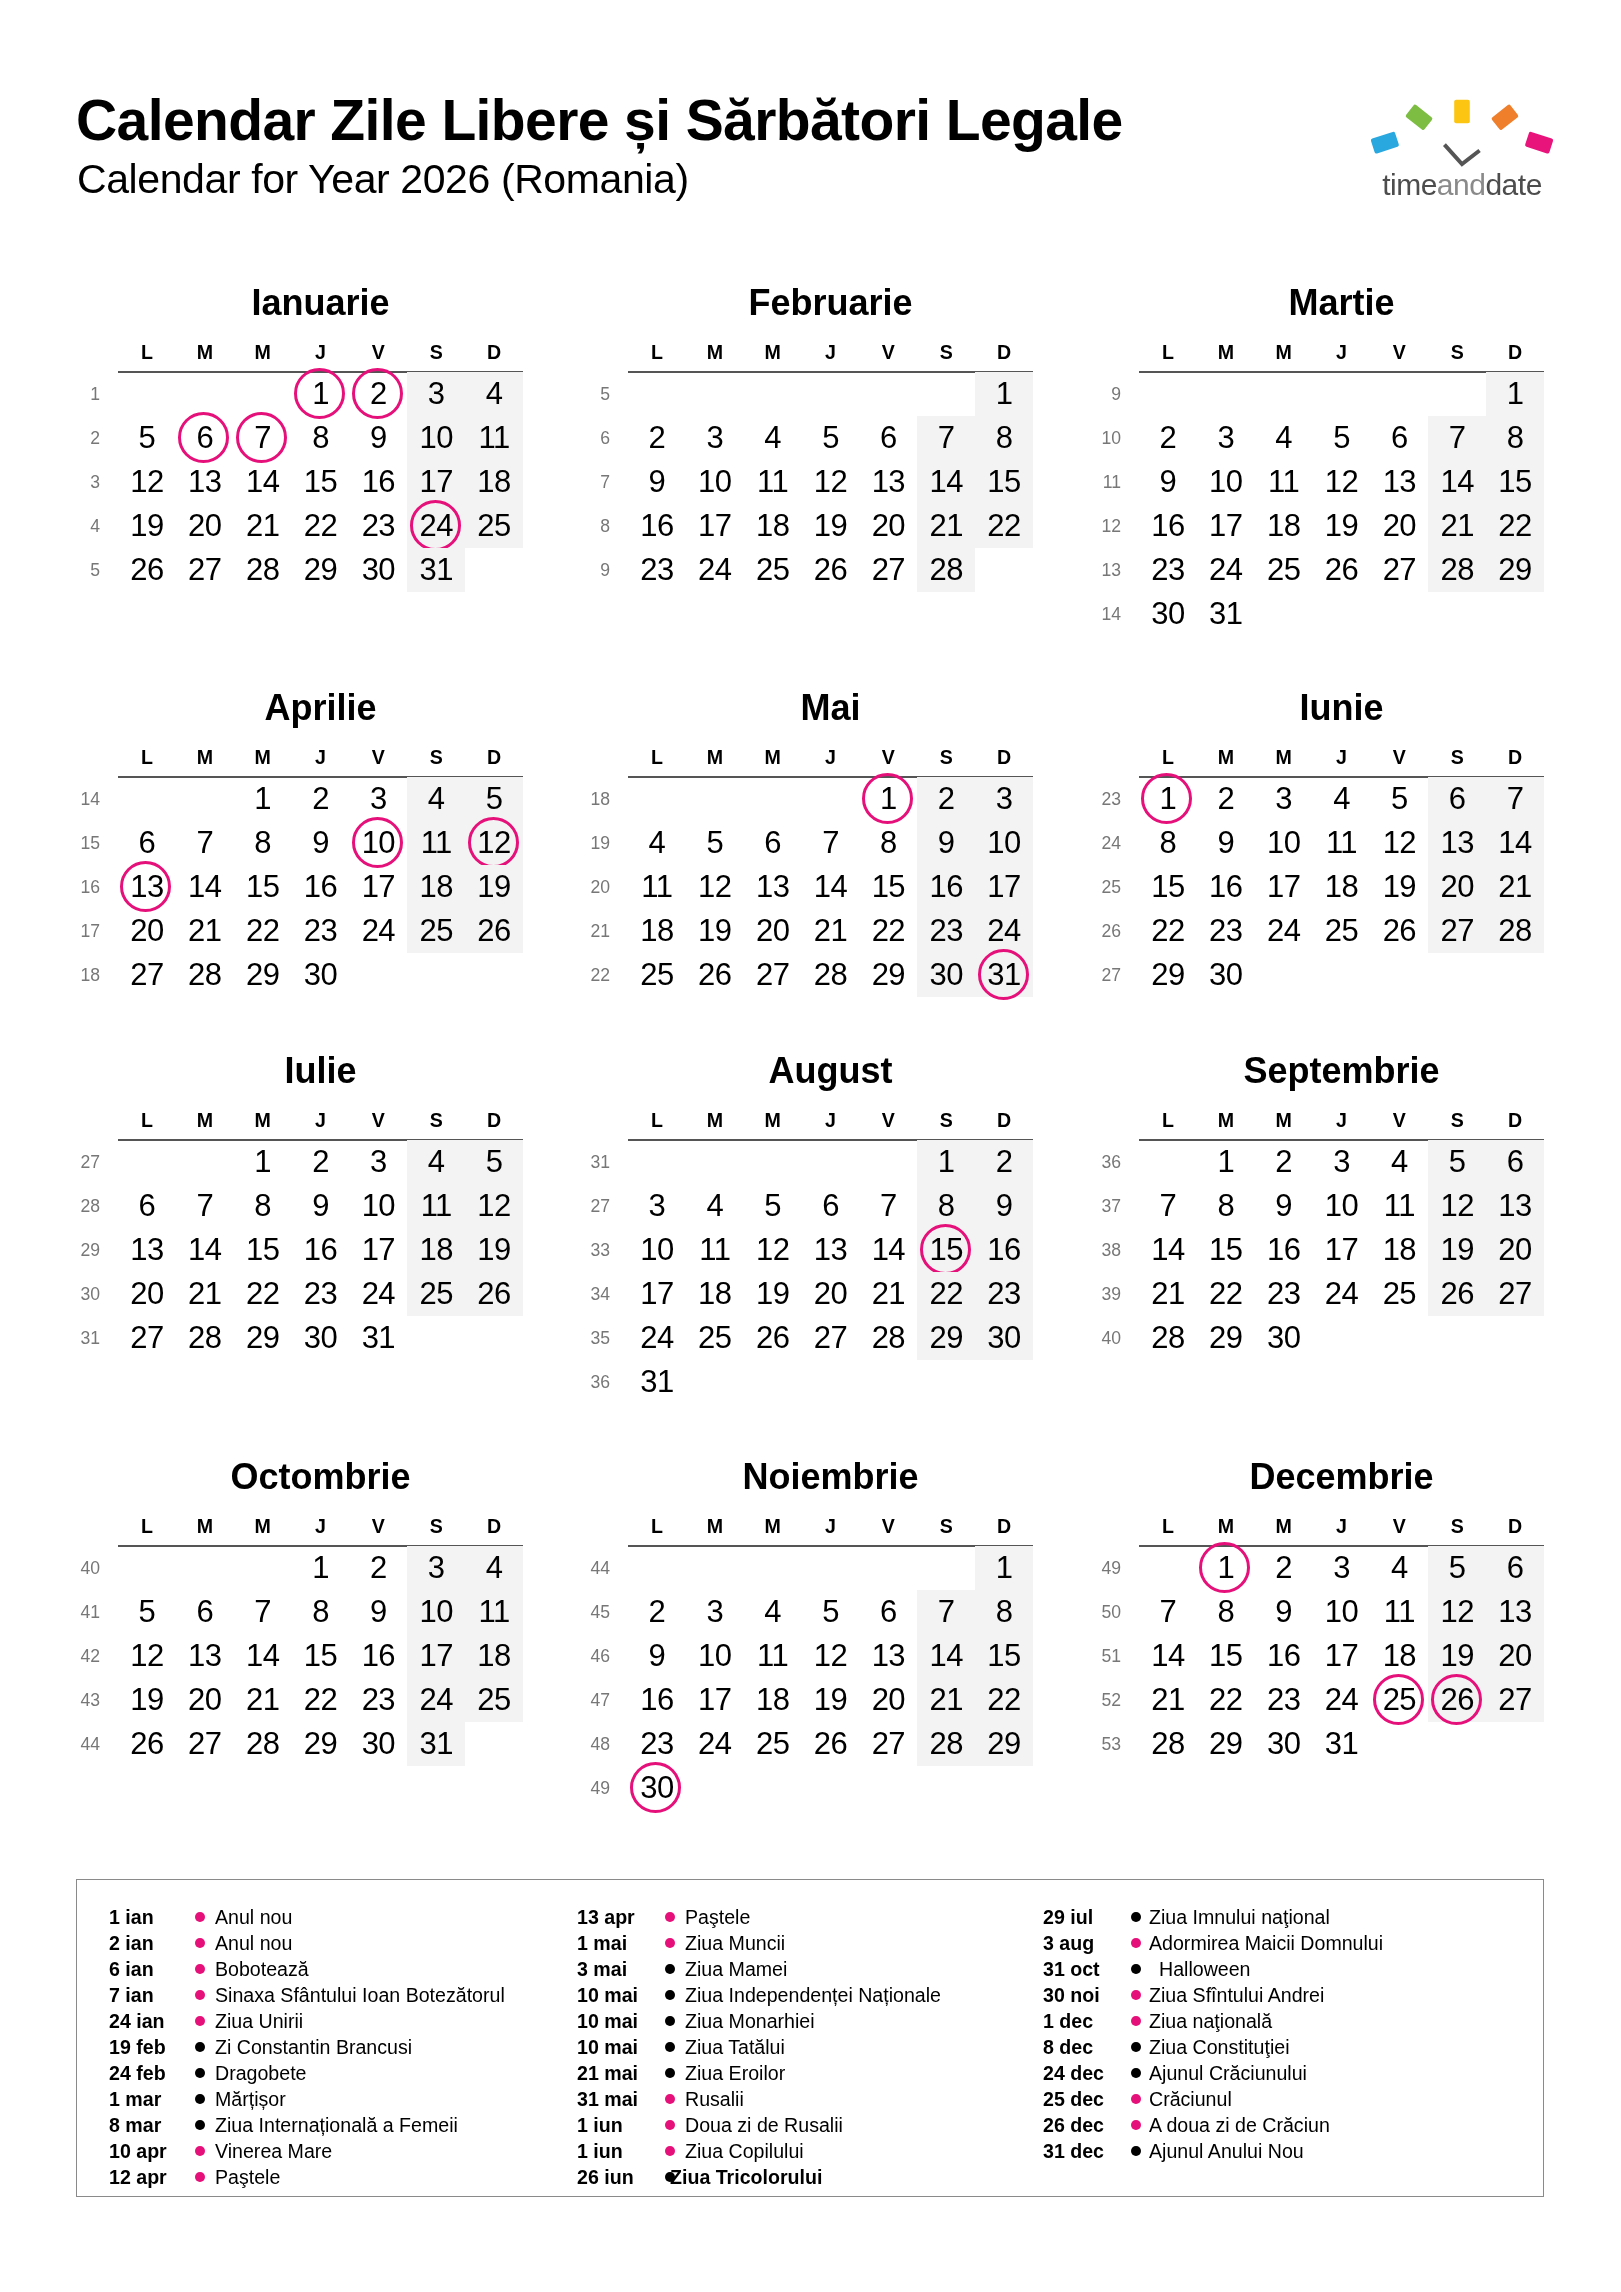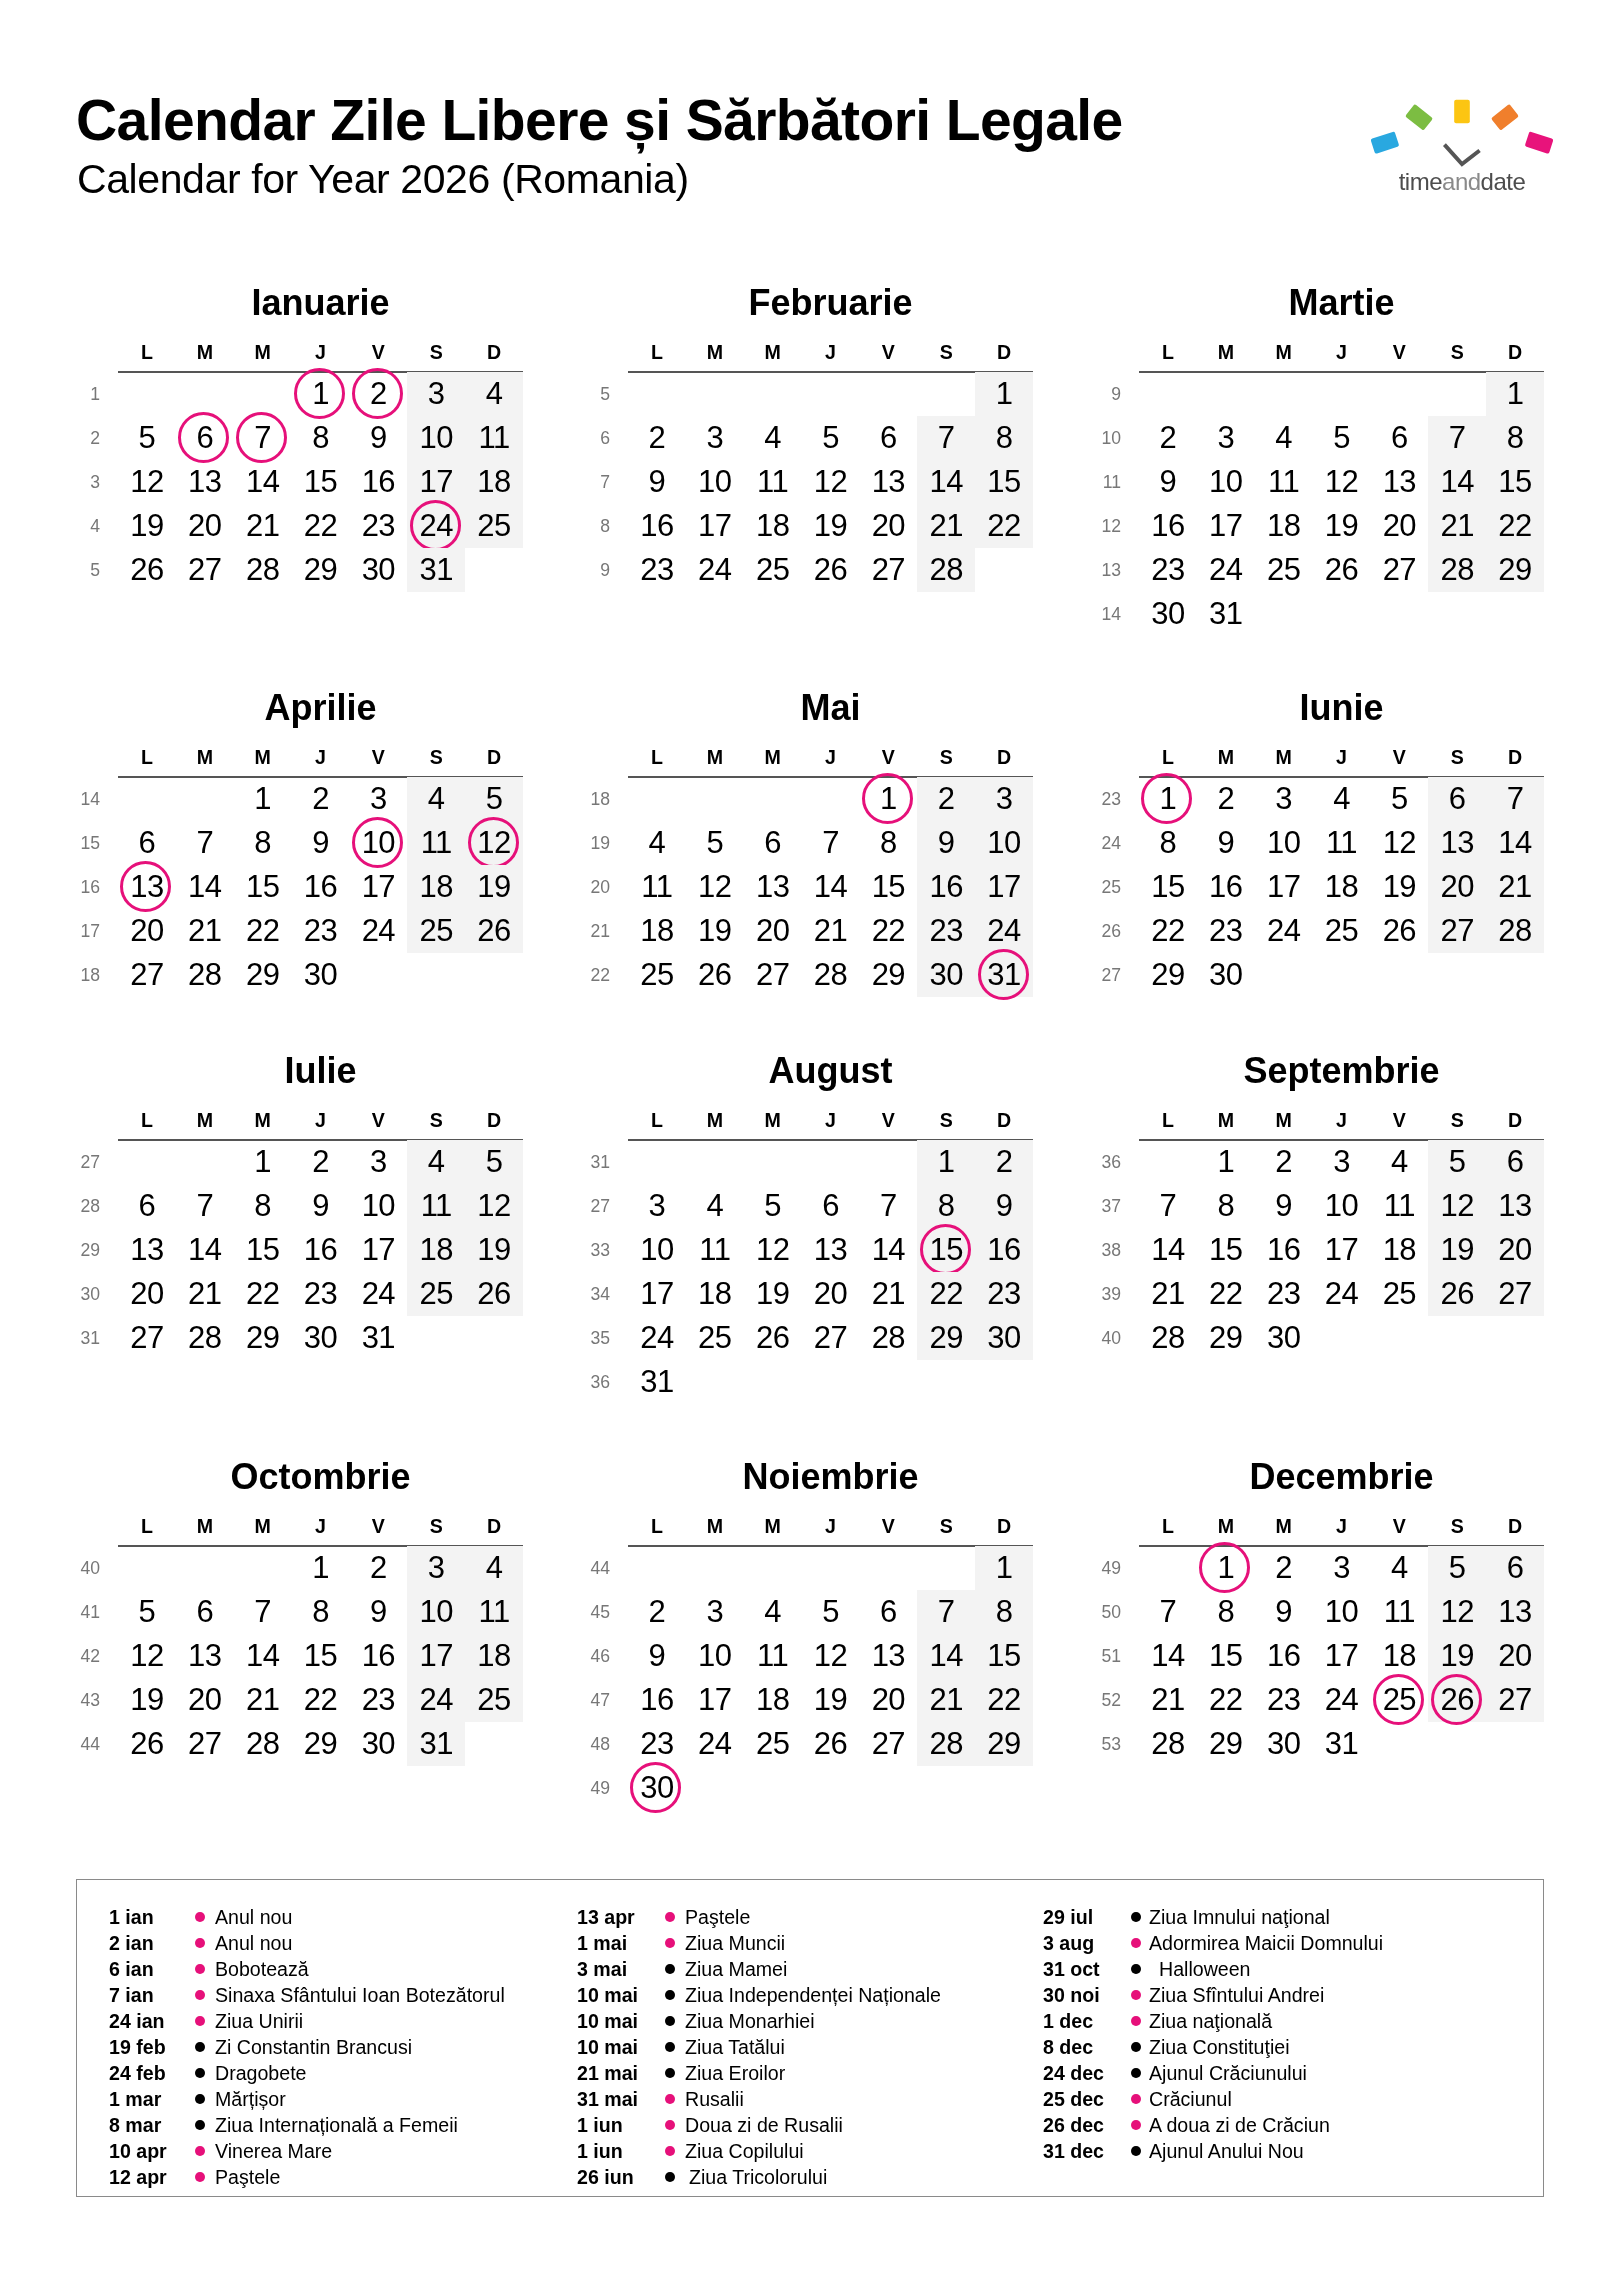--- a/index.html
+++ b/index.html
@@ -4,21 +4,21 @@
 <style>
   html, body { margin:0; padding:0; background:#ffffff; }
   body { width:1621px; height:2293px; position:relative; overflow:hidden;
          font-family:"Liberation Sans", "DejaVu Sans", sans-serif; color:#000; }
   .title { position:absolute; left:76px; top:92px; font-size:57px; font-weight:bold;
            line-height:1; white-space:nowrap; letter-spacing:-0.6px; }
   .subtitle { position:absolute; left:77px; top:159px; font-size:41px; line-height:1;
               white-space:nowrap; letter-spacing:-0.4px; }
   .logo { position:absolute; left:1364px; top:88px; width:196px; height:118px; }
   .logo-text { position:absolute; left:0; top:82px; width:196px; text-align:center;
-               font-size:24px; letter-spacing:-0.5px; color:#4d4d4d; line-height:1; }
+               font-size:30px; letter-spacing:-0.5px; color:#4d4d4d; line-height:1; }
   .logo-text .mid { color:#8a8a8a; }
 
   .month { position:absolute; width:490px; }
   .month-title { position:absolute; top:-90px; left:0; width:405px; text-align:center;
                  font-size:36px; font-weight:bold; line-height:43px; white-space:nowrap; }
   .dow-row { position:absolute; top:-33px; left:0; width:405px; height:29px; display:flex; }
   .dow { width:58px; text-align:center; font-size:19.6px; font-weight:bold; line-height:29px; }
   .hline { position:absolute; top:0; left:0; width:405px; height:2px; background:#555; }
   .grid { position:absolute; top:1px; left:0; width:405px; }
   .week { position:relative; height:44px; display:flex; }
@@ -978,21 +978,21 @@
         <span class="lname" style="left: 108px;">Doua zi de Rusalii</span>
       </div>
       <div class="lrow">
         <span class="ldate">1 iun</span>
         <span class="ldot red" style="left: 88px;"></span>
         <span class="lname" style="left: 108px;">Ziua Copilului</span>
       </div>
       <div class="lrow">
         <span class="ldate">26 iun</span>
         <span class="ldot black" style="left: 88px;"></span>
-        <span class="lname" style="left: 112px;">Ziua Tricolorului</span>
+        <span class="lname" style="left: 93px; font-weight: bold;">Ziua Tricolorului</span>
       </div>
     </div>
   <div class="lcol" id="lcol2" style="left:966px;">
       <div class="lrow">
         <span class="ldate">29 iul</span>
         <span class="ldot black" style="left: 88px;"></span>
         <span class="lname" style="left: 106px;">Ziua Imnului naţional</span>
       </div>
       <div class="lrow">
         <span class="ldate">3 aug</span>

